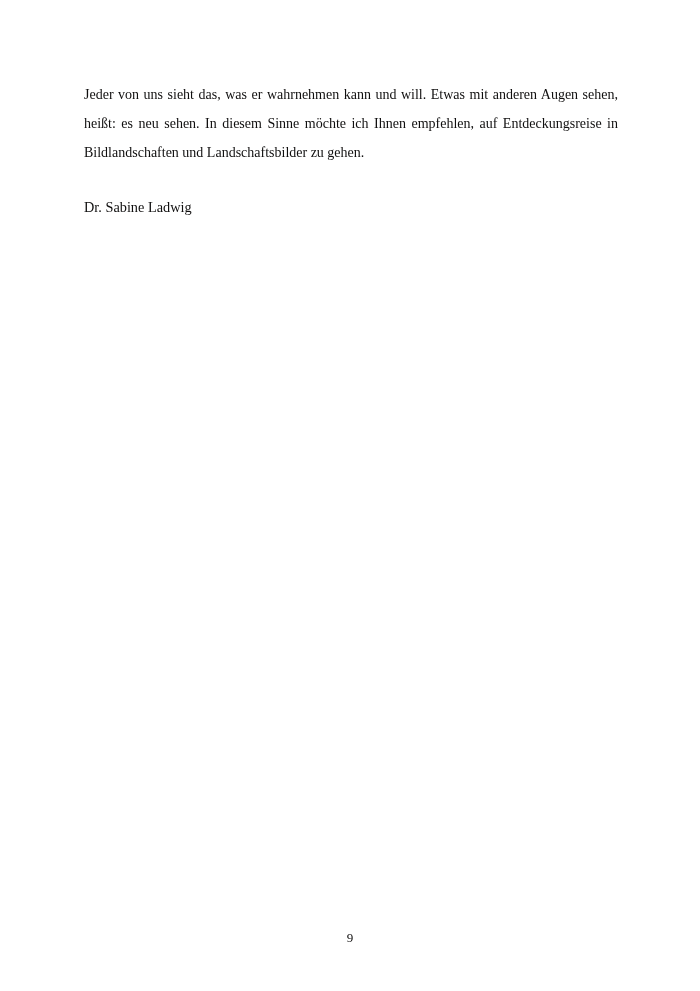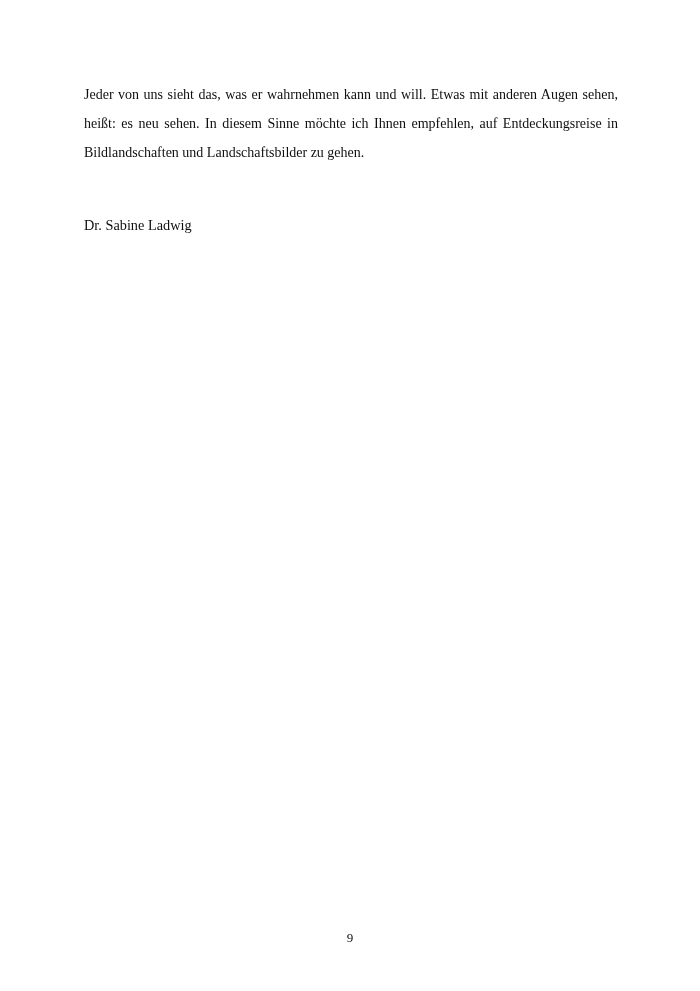--- a/index.html
+++ b/index.html
@@ -24,21 +24,21 @@
   }
   .body-paragraph {
     font-size: 14px;
     line-height: 29px;
     text-align: justify;
     text-justify: inter-word;
     margin: 0;
     color: #100f0f;
   }
   .signature-block {
-    margin-top: 44px;
+    margin-top: 26px;
   }
   .signature-line {
     font-size: 14.3px;
     line-height: 28px;
     margin: 0;
     color: #100f0f;
   }
   .page-number {
     position: absolute;
     left: 0;

